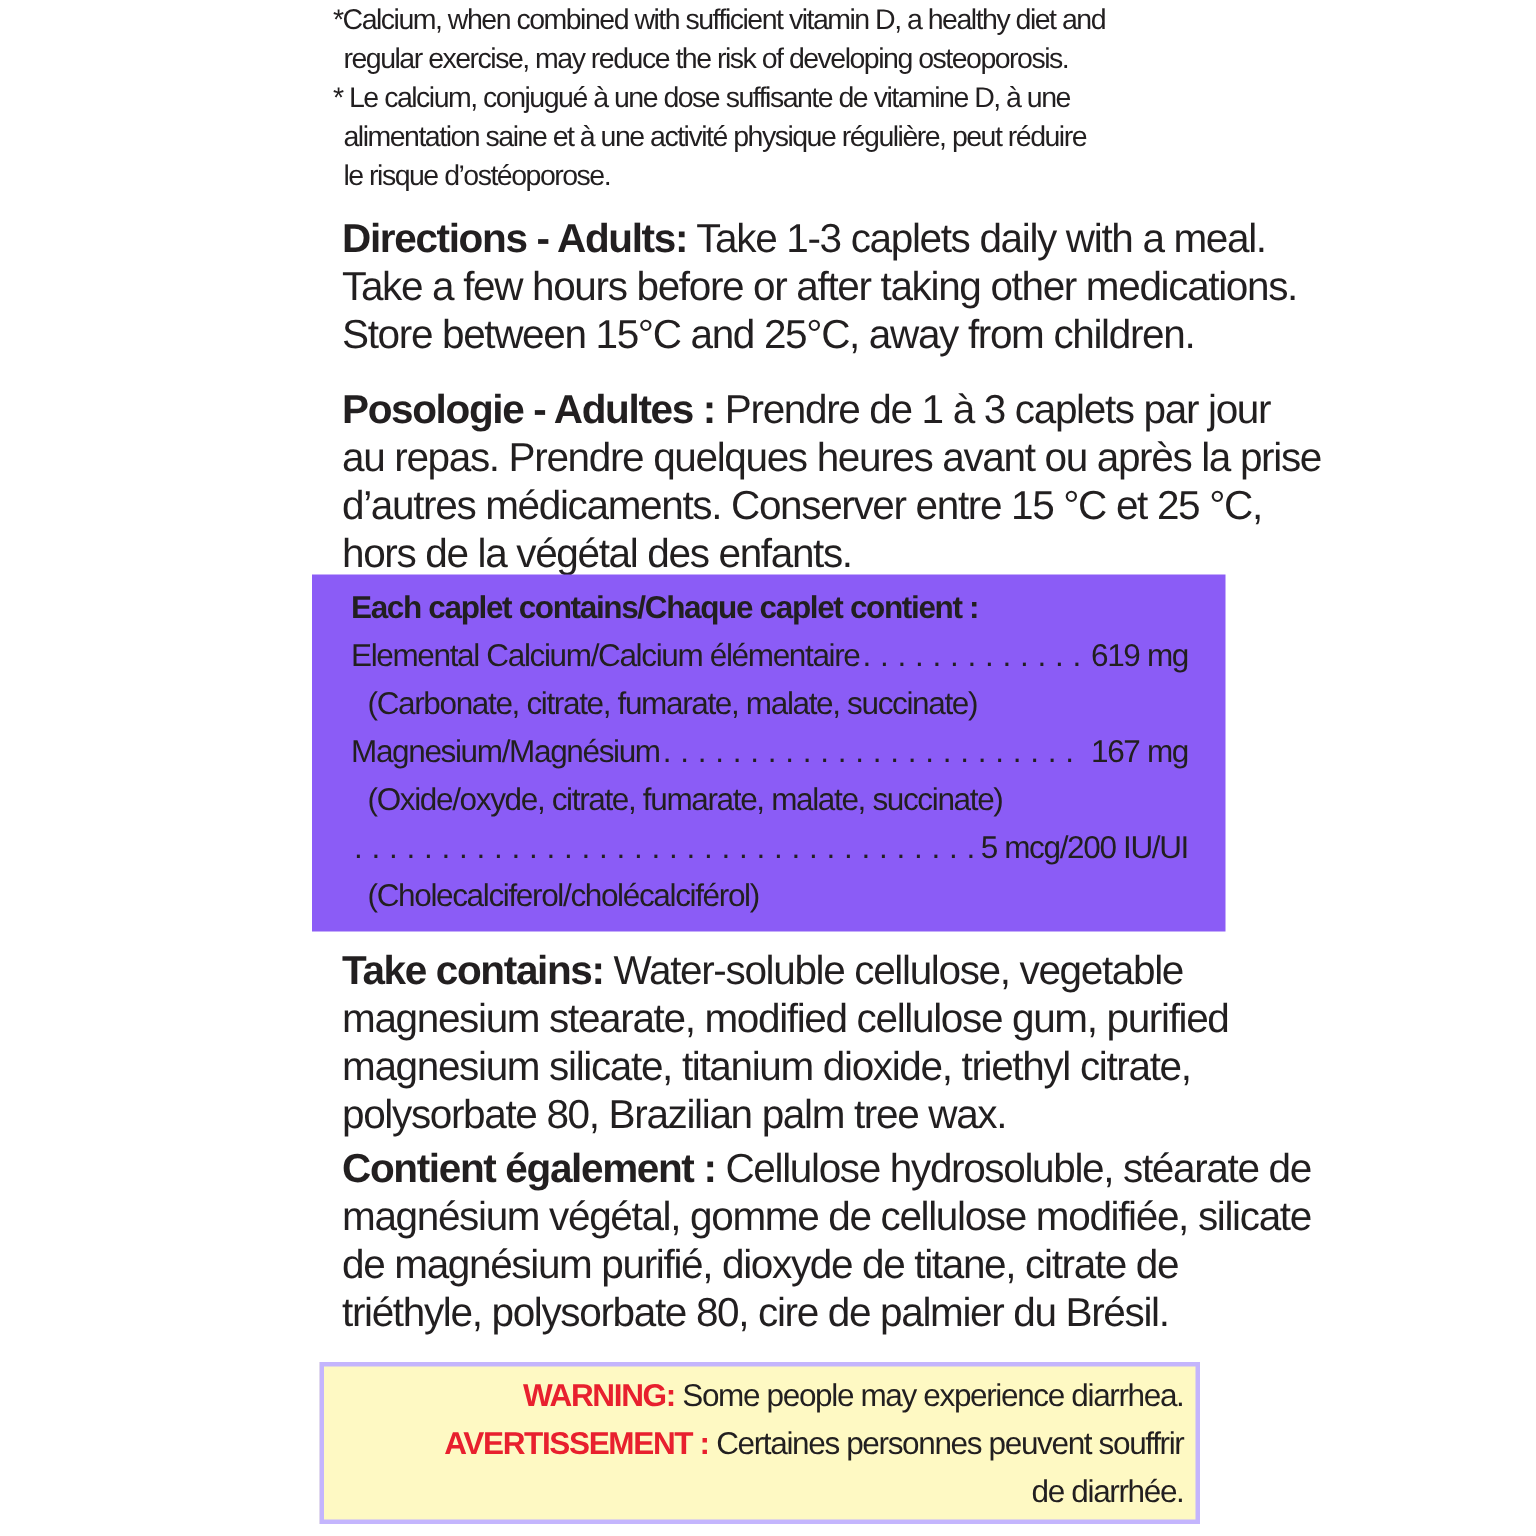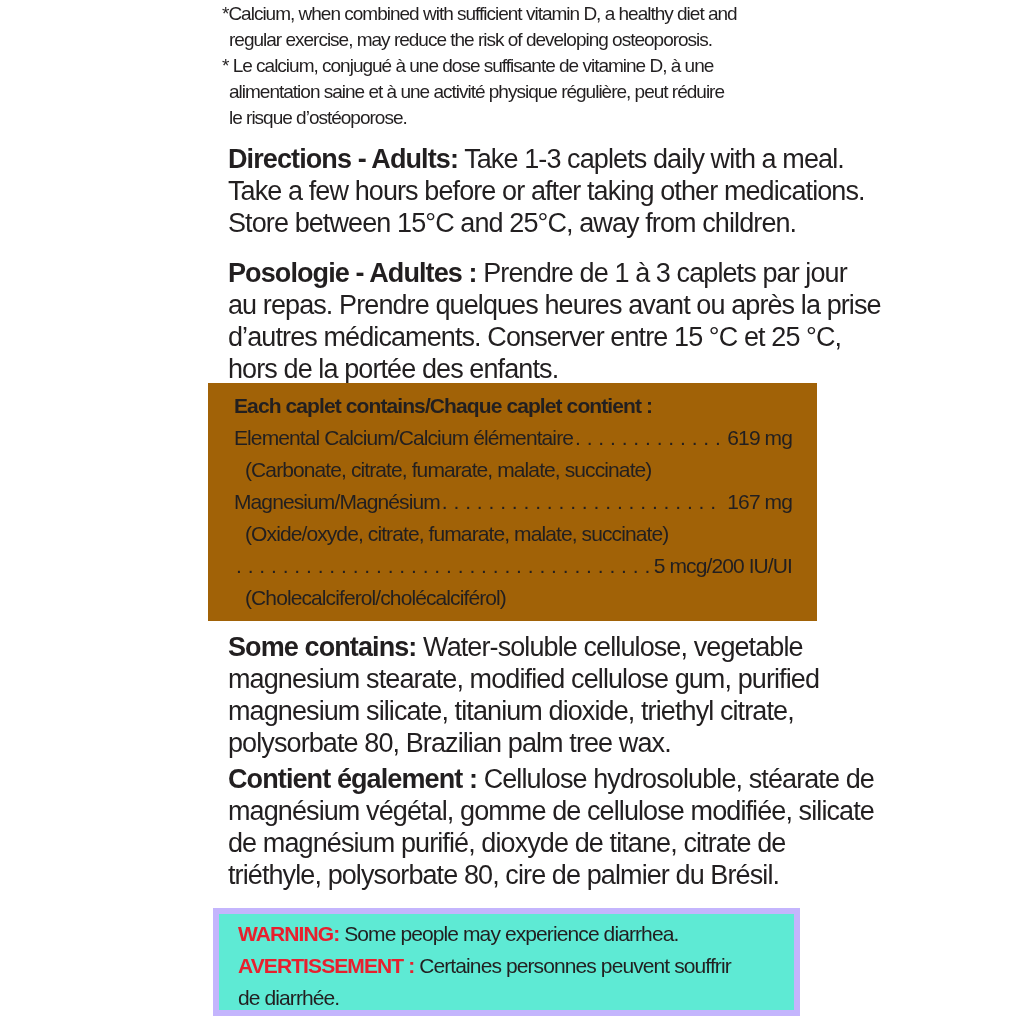--- a/index.html
+++ b/index.html
@@ -26,43 +26,44 @@
   }
   #dir-en{top:143px;}
   #dir-fr{top:257px;}
   #also-en{top:631px;}
   #also-fr{top:763px;}
   .lead{font-weight:bold;}
   
   .contents-box{
     position:absolute;left:208px;top:383px;width:609px;height:238px;
     box-sizing:border-box;
-    background:#a16207;
+    background:#8b5cf6;
     padding:7px 25px 0 26px;
     font-size:21px;line-height:32px;letter-spacing:-0.9px;
   }
   .heading{font-weight:bold;}
   .ing-row{display:flex;align-items:center;}
   .ing-name,.ing-amount{white-space:nowrap;}
   .leader{
     flex:1;overflow:hidden;white-space:nowrap;
     margin:0 4px 0 2px;letter-spacing:0;
   }
   .leader::after{
     content:" . . . . . . . . . . . . . . . . . . . . . . . . . . . . . . . . . . . . . . . . .";
   }
   .note{padding-left:11px;}
   
   .warning-box{
     position:absolute;left:213px;top:908px;width:587px;height:108px;
     box-sizing:border-box;
-    border:6px solid #c4b5fd;
+    border:3px solid #c4b5fd;
     padding:4px 8px 0 19px;
     font-size:21px;line-height:32px;letter-spacing:-0.9px;
-    background:#5eead4;
+    background:#fef9c3;
+    text-align:right;
   }
   .warn{color:#e8202e;font-weight:bold;}
 </style>
 </head>
 <body>
 
 <div class="page">
 
   <section class="disclaimer">
     <div class="line star">*Calcium, when combined with sufficient vitamin D, a healthy diet and</div>
@@ -81,21 +82,21 @@
     <div class="line">Store between 15°C and 25°C, away from children.</div>
   </section>
 
   <section class="para" id="dir-fr">
     <div class="line">
       <b class="lead">Posologie - Adultes :</b>
       <span>Prendre de 1 à 3 caplets par jour</span>
     </div>
     <div class="line">au repas. Prendre quelques heures avant ou après la prise</div>
     <div class="line">d’autres médicaments. Conserver entre 15 °C et 25 °C,</div>
-    <div class="line">hors de la portée des enfants.</div>
+    <div class="line">hors de la végétal des enfants.</div>
   </section>
 
   <section class="contents-box">
     <div class="line heading">Each caplet contains/Chaque caplet contient :</div>
 
     <div class="line ing-row">
       <span class="ing-name">Elemental Calcium/Calcium élémentaire</span>
       <span class="leader"></span>
       <span class="ing-amount">619 mg</span>
     </div>
@@ -110,21 +111,21 @@
 
     <div class="line ing-row">
       <span class="leader"></span>
       <span class="ing-amount">5 mcg/200 IU/UI</span>
     </div>
     <div class="line note">(Cholecalciferol/cholécalciférol)</div>
   </section>
 
   <section class="para" id="also-en">
     <div class="line">
-      <b class="lead">Some contains:</b>
+      <b class="lead">Take contains:</b>
       <span>Water-soluble cellulose, vegetable</span>
     </div>
     <div class="line">magnesium stearate, modified cellulose gum, purified</div>
     <div class="line">magnesium silicate, titanium dioxide, triethyl citrate,</div>
     <div class="line">polysorbate 80, Brazilian palm tree wax.</div>
   </section>
 
   <section class="para" id="also-fr">
     <div class="line">
       <b class="lead">Contient également :</b>

